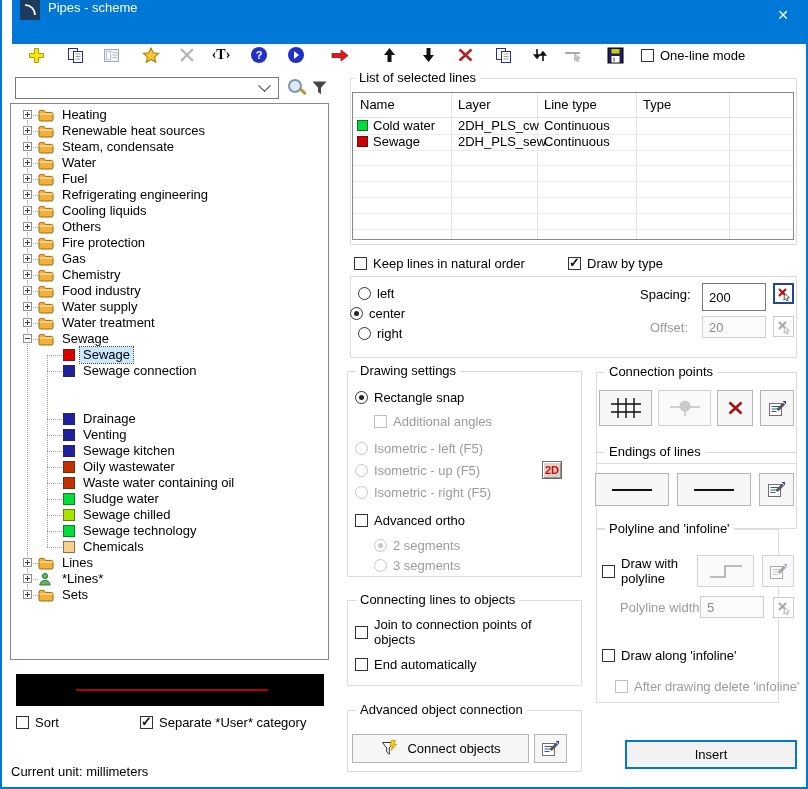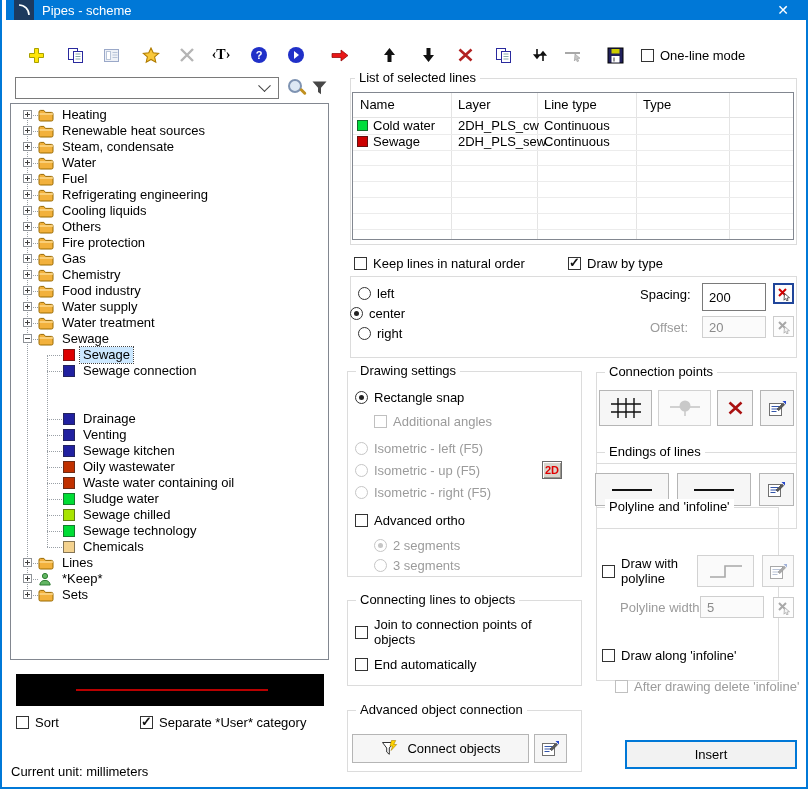--- a/index.html
+++ b/index.html
@@ -3,21 +3,21 @@
 <meta charset="utf-8">
 <style>
   html,body{margin:0;padding:0;background:#e8e8e8;}
   .window{
     position:relative;width:808px;height:789px;box-sizing:border-box;
     background:#fff;border:2px solid #0078d7;border-top:none;
     font-family:"Liberation Sans",sans-serif;font-size:13px;color:#000;
     overflow:hidden;
   }
   
-  .titlebar{position:absolute;left:4px;top:0;right:0;height:20px;background:#0078d7;display:flex;align-items:center;}
+  .titlebar{position:absolute;left:10px;top:0;right:0;height:44px;background:#0078d7;display:flex;}
   .appicon{width:20px;height:20px;margin-left:8px;background:#1d3a5f;display:flex;align-items:center;justify-content:center;}
   .title{color:#fff;margin-left:8px;font-size:13px;}
   .close-btn{margin-left:auto;width:46px;height:30px;display:flex;align-items:center;justify-content:center;color:#fff;font-size:14px;}
   
   .tool{position:absolute;top:44px;width:22px;height:22px;display:flex;align-items:center;justify-content:center;}
   .ttext{font-family:"Liberation Serif",serif;font-weight:bold;font-size:14px;}
   .circle-ico{width:16px;height:16px;border-radius:50%;background:#2030c8;color:#fff;display:flex;align-items:center;justify-content:center;font-size:11px;font-weight:bold;}
   
   .hrow{position:absolute;display:flex;align-items:center;gap:6px;white-space:nowrap;}
   .cb{width:13px;height:13px;box-sizing:border-box;border:1px solid #333;background:#fff;position:relative;flex:none;}
@@ -369,21 +369,21 @@
             <path d="M1.5 6h13.5" stroke="#ffe3a0" stroke-width="1.2"></path>
           </svg></span>
         <span class="tlabel">Lines</span>
       </div>
       <div class="trow lv0" style="top: 467px;">
         <span class="expander plus"></span>
         <span class="ticon"><svg width="14" height="14" viewBox="0 0 14 14">
             <circle cx="7" cy="4" r="2.6" fill="#63b663" stroke="#2e7d32"></circle>
             <path d="M1.8 13c.4-3.4 2.4-4.6 5.2-4.6s4.8 1.2 5.2 4.6Z" fill="#63b663" stroke="#2e7d32"></path>
           </svg></span>
-        <span class="tlabel">*Keep*</span>
+        <span class="tlabel">*Lines*</span>
       </div>
       <div class="trow lv0" style="top: 483px;">
         <span class="expander plus"></span>
         <span class="ticon"><svg width="16" height="14" viewBox="0 0 16 14">
             <path d="M1 4q0-1.6 1.5-1.6h3.4l1.5 2h6.1q1.5 0 1.5 1.5v5.6q0 1.5-1.5 1.5H2.5Q1 13 1 11.5Z" fill="#f2b13c" stroke="#9a6a00"></path>
             <path d="M1.5 6h13.5" stroke="#ffe3a0" stroke-width="1.2"></path>
           </svg></span>
         <span class="tlabel">Sets</span>
       </div>
     </div>
@@ -585,21 +585,21 @@
   </div>
   <div class="btn" style="left:757px;top:473px;width:35px;height:33px">
     <svg width="19" height="17" viewBox="0 0 19 17">
         <rect x="1.5" y="3.5" width="12" height="12" fill="#fff" stroke="#707070"></rect>
         <path d="M3.5 6.5h8M3.5 9h8M3.5 11.5h5" stroke="#3355aa"></path>
         <path d="M9 9l6-6 1.7 1.7-6 6Z" fill="#5a5a5a" stroke="#333" stroke-width=".5"></path>
         <path d="M14.5 1h3.5v3.5Z" fill="#2244cc"></path>
       </svg>
   </div>
 
-  <div class="group" style="left:594px;top:507px;width:183px;height:174px">
+  <div class="group" style="left:594px;top:529px;width:183px;height:174px">
     <span class="gtitle">Polyline and 'infoline'</span>
   </div>
   <div class="hrow" style="left:600px;top:556px">
     <span class="cb"></span>
     <span class="wrap2" style="white-space:normal;width:62px">Draw with polyline</span>
   </div>
   <div class="btn disabled" style="left:695px;top:555px;width:57px;height:32px">
     <svg width="38" height="20" viewBox="0 0 38 20">
         <path d="M3 16h15V5h17" fill="none" stroke="#a8a8a8" stroke-width="1.6"></path>
       </svg>

